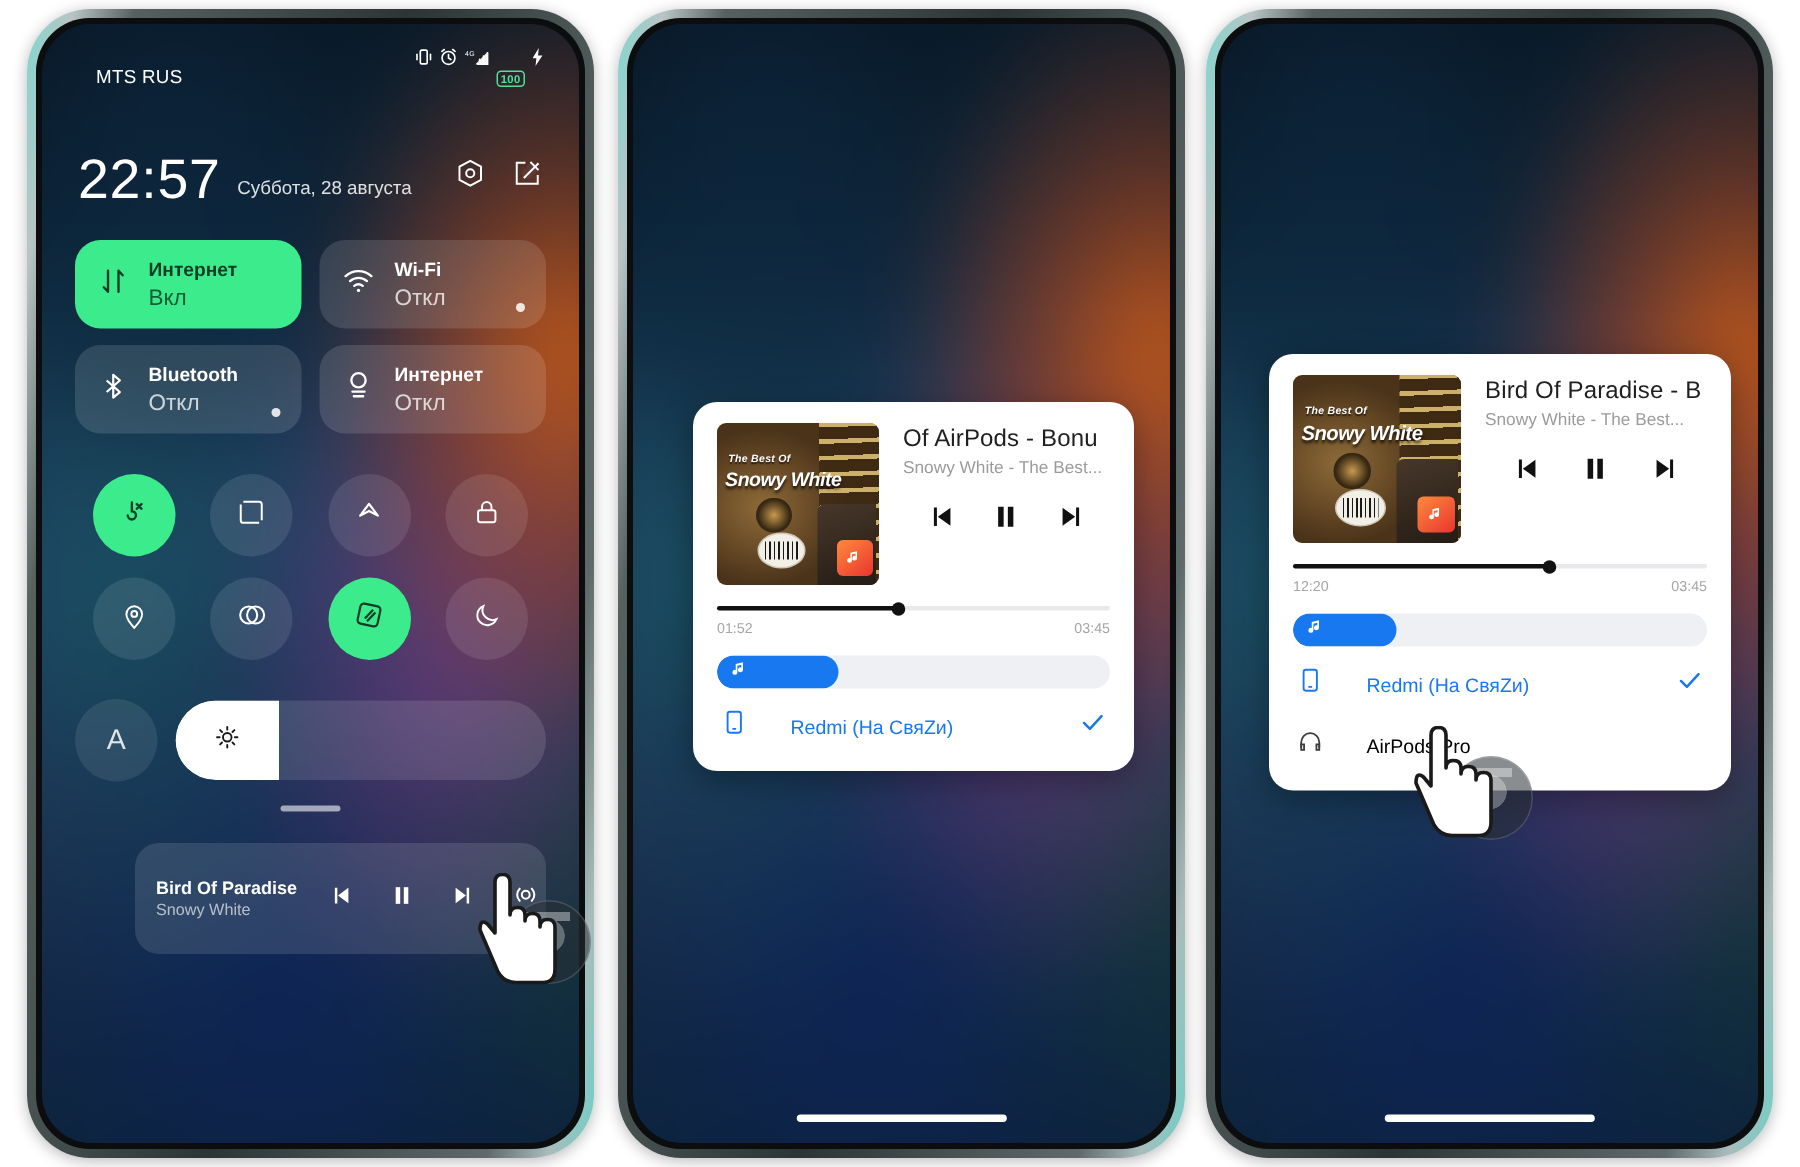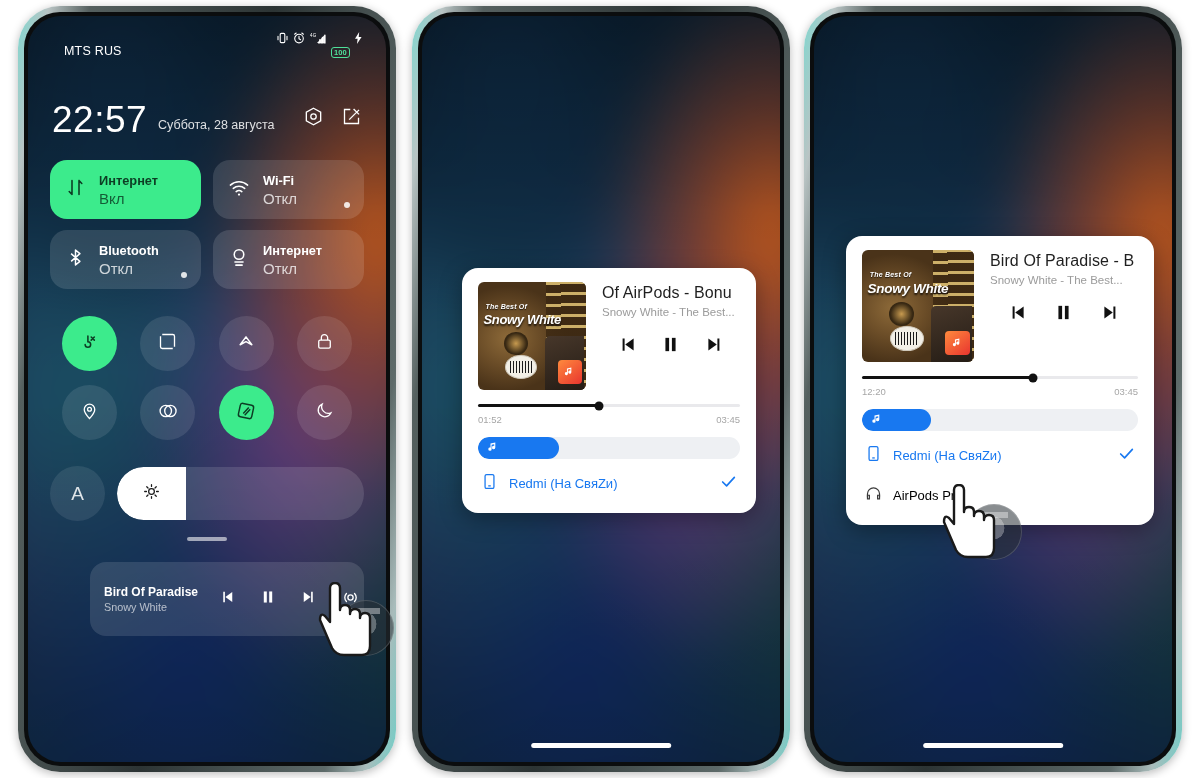--- a/index.html
+++ b/index.html
@@ -218,21 +218,21 @@
   .volbar {
     margin-top: 12px; height: 22px; border-radius: 12px; background:#eef0f3;
     position: relative; overflow: hidden;
   }
   .volfill {
     position:absolute; left:0; top:0; bottom:0; border-radius: 12px;
     background:#1878f0; display:flex; align-items:center; padding-left: 9px; color:#fff;
   }
 
   .dev-row {
-    display:flex; align-items:center; gap: 10px; padding: 13px 2px 2px;
+    display:flex; align-items:center; gap: 28px; padding: 13px 2px 2px;
   }
   .dev-row + .dev-row { padding-top: 15px; }
   .dev-name { font-size: 13px; flex: 1; }
   .dev-row.active .dev-name { color:#1878f0; }
   .dev-row.active .dev-ico { color:#1878f0; }
   .dev-row .dev-ico { color:#3a3a3a; }
   .dev-check { color:#1878f0; }
 
   
   .cursor { position: absolute; width: 86px; height: 86px; pointer-events: none; }

